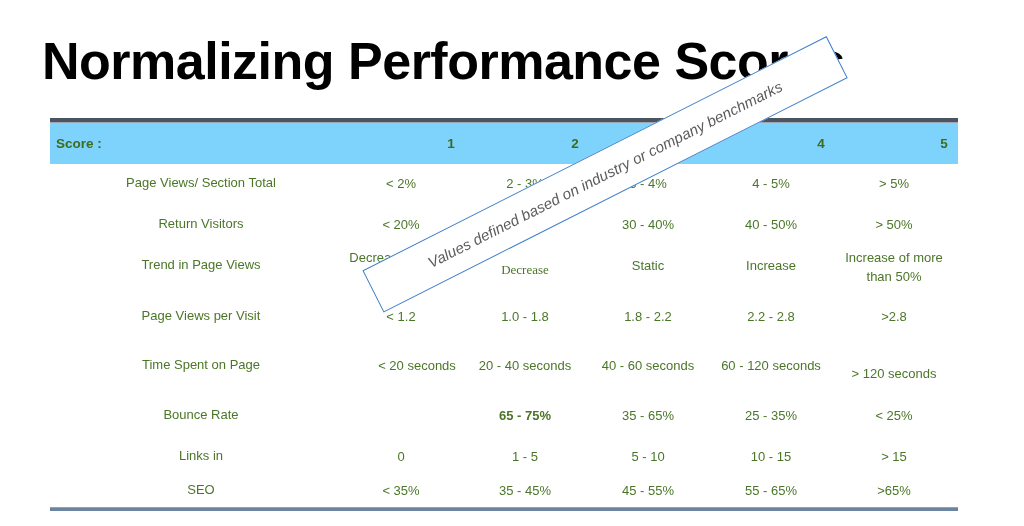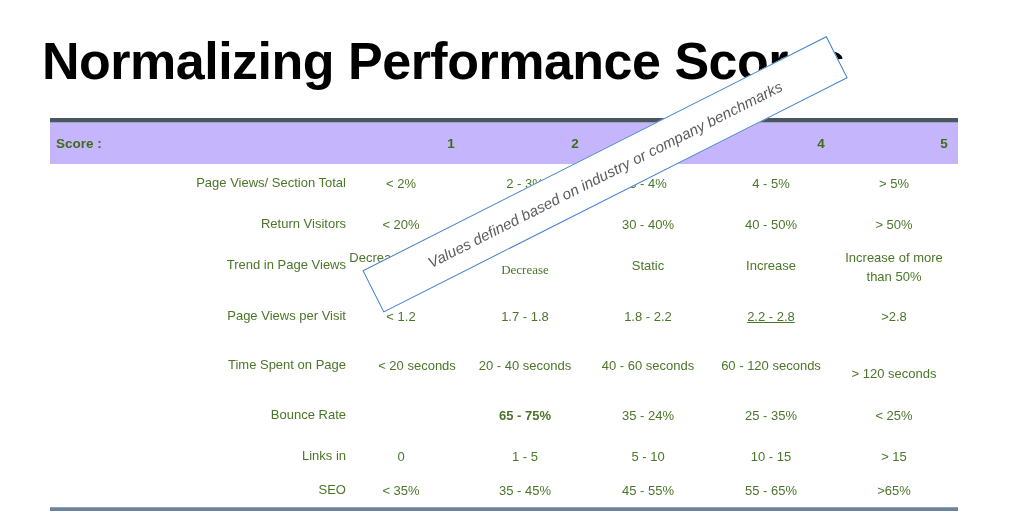--- a/index.html
+++ b/index.html
@@ -57,21 +57,21 @@
     border-top: 1px solid #8ca2bb;
   }
 
   
   .head-row {
     position: absolute;
     left: 0;
     top: 5px;
     width: 908px;
     height: 41px;
-    background: #c4b5fd;
+    background: #7dd3fc;
   }
   .head-row .cell {
     position: absolute;
     top: 0;
     height: 41px;
     line-height: 41px;
     font-size: 13.5px;
     font-weight: bold;
     color: #3f6b1c;
   }
@@ -94,21 +94,21 @@
   }
   .row {
     position: absolute;
     left: 0;
     width: 908px;
   }
   .row .rlabel {
     position: absolute;
     left: 6px;
     width: 290px;
-    text-align: right;
+    text-align: center;
     font-size: 13px;
     color: #4b7628;
   }
   .row .rcell {
     position: absolute;
     width: 126px;
     text-align: center;
     font-size: 13px;
     color: #4b7628;
     line-height: 1.45;
@@ -186,40 +186,40 @@
       <div class="rcell" style="left:288px;">Decrease of more than 50%</div>
       <div class="rcell" style="left:412px; top:12px;font-family:Liberation Serif, serif;">Decrease</div>
       <div class="rcell" style="left:535px; top:8px;">Static</div>
       <div class="rcell" style="left:658px; top:8px;">Increase</div>
       <div class="rcell" style="left:781px;">Increase of more than 50%</div>
     </div>
 
     <div class="row" style="top:144px;">
       <div class="rlabel">Page Views per Visit</div>
       <div class="rcell" style="left:288px;">&lt; 1.2</div>
-      <div class="rcell" style="left:412px;">1.7 - 1.8</div>
+      <div class="rcell" style="left:412px;">1.0 - 1.8</div>
       <div class="rcell" style="left:535px;">1.8 - 2.2</div>
-      <div class="rcell" style="left:658px;text-decoration:underline;">2.2 - 2.8</div>
+      <div class="rcell" style="left:658px;">2.2 - 2.8</div>
       <div class="rcell" style="left:781px;">&gt;2.8</div>
     </div>
 
     <div class="row" style="top:193px;">
       <div class="rlabel">Time Spent on Page</div>
       <div class="rcell" style="left:304px;">&lt; 20 seconds</div>
       <div class="rcell" style="left:412px;">20 - 40 seconds</div>
       <div class="rcell" style="left:535px;">40 - 60 seconds</div>
       <div class="rcell" style="left:658px;">60 - 120 seconds</div>
       <div class="rcell" style="left:781px;margin-top:8px;">&gt; 120 seconds</div>
     </div>
 
     <div class="row" style="top:243px;">
       <div class="rlabel">Bounce Rate</div>
 
       <div class="rcell" style="left:412px;font-weight:bold;">65 - 75%</div>
-      <div class="rcell" style="left:535px;">35 - 24%</div>
+      <div class="rcell" style="left:535px;">35 - 65%</div>
       <div class="rcell" style="left:658px;">25 - 35%</div>
       <div class="rcell" style="left:781px;">&lt; 25%</div>
     </div>
 
     <div class="row" style="top:284px;">
       <div class="rlabel">Links in</div>
       <div class="rcell" style="left:288px;">0</div>
       <div class="rcell" style="left:412px;">1 - 5</div>
       <div class="rcell" style="left:535px;">5 - 10</div>
       <div class="rcell" style="left:658px;">10 - 15</div>

